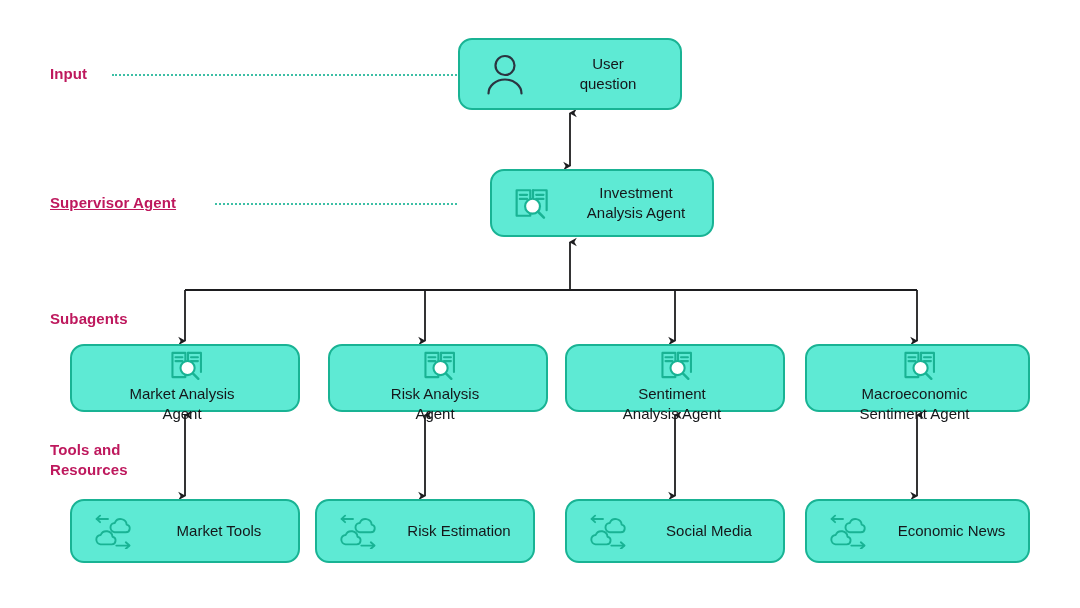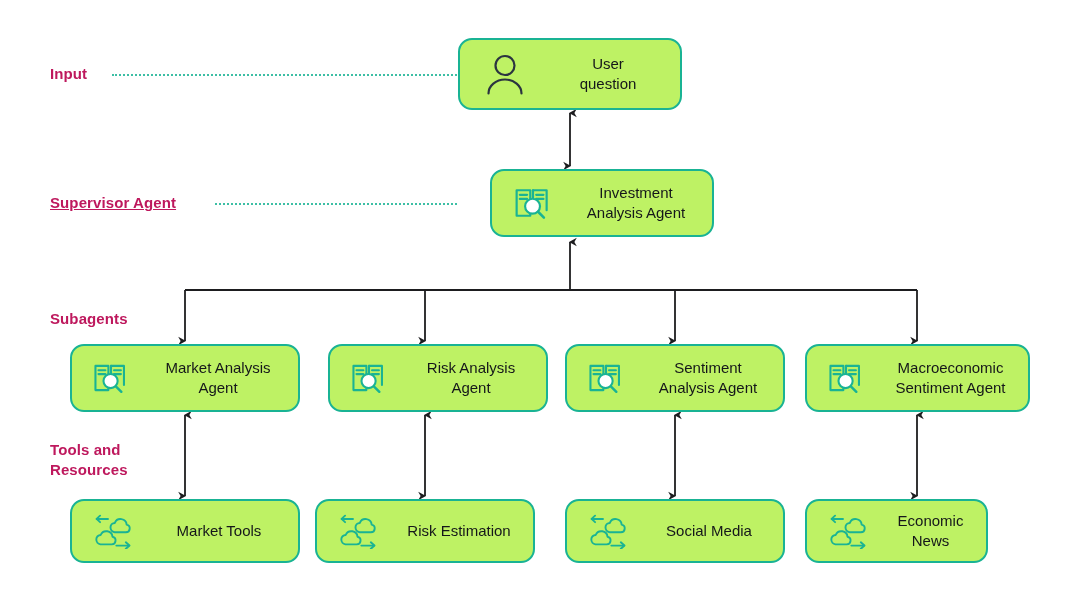--- a/index.html
+++ b/index.html
@@ -43,21 +43,21 @@
   }
   #leader-input      { left: 112px; top: 74px;  width: 345px; }
   #leader-supervisor { left: 215px; top: 203px; width: 242px; }
 
   
   .node {
     position: absolute;
     box-sizing: border-box;
     border: 2px solid #19b394;
     border-radius: 14px;
-    background: #bef264;
+    background: #5eead4;
     display: flex;
     flex-direction: row;
     align-items: center;
     justify-content: flex-start;
   }
   .node .icon-slot {
     flex: 0 0 auto;
     display: flex;
     align-items: center;
     justify-content: center;
@@ -75,34 +75,34 @@
 
   
   #node-user       { left: 458px; top: 38px;  width: 224px; height: 72px; }
   #node-user .icon-slot       { width: 74px; padding-left: 8px; }
 
   
   #node-supervisor { left: 458px; top: 169px; width: 224px; height: 68px; margin-left: 32px; }
   #node-supervisor .icon-slot { width: 66px; padding-left: 8px; }
 
   
-  .subagent { top: 344px; height: 68px; }
+  .subagent { top: 344px; height: 68px; flex-direction: column; }
   .subagent .icon-slot { width: 66px; padding-left: 6px; }
   #node-sub-0 { left: 70px;  width: 230px; }
   #node-sub-1 { left: 328px; width: 220px; }
   #node-sub-2 { left: 565px; width: 220px; }
   #node-sub-3 { left: 805px; width: 225px; }
 
   
   .tool { top: 499px; height: 64px; }
   .tool .icon-slot { width: 66px; padding-left: 8px; }
   #node-tool-0 { left: 70px;  width: 230px; }
   #node-tool-1 { left: 315px; width: 220px; }
   #node-tool-2 { left: 565px; width: 220px; }
-  #node-tool-3 { left: 805px; width: 183px; }
+  #node-tool-3 { left: 805px; width: 225px; }
 
   
   #connectors {
     position: absolute;
     left: 0; top: 0;
     width: 1080px;
     height: 608px;
     pointer-events: none;
   }
 </style>

